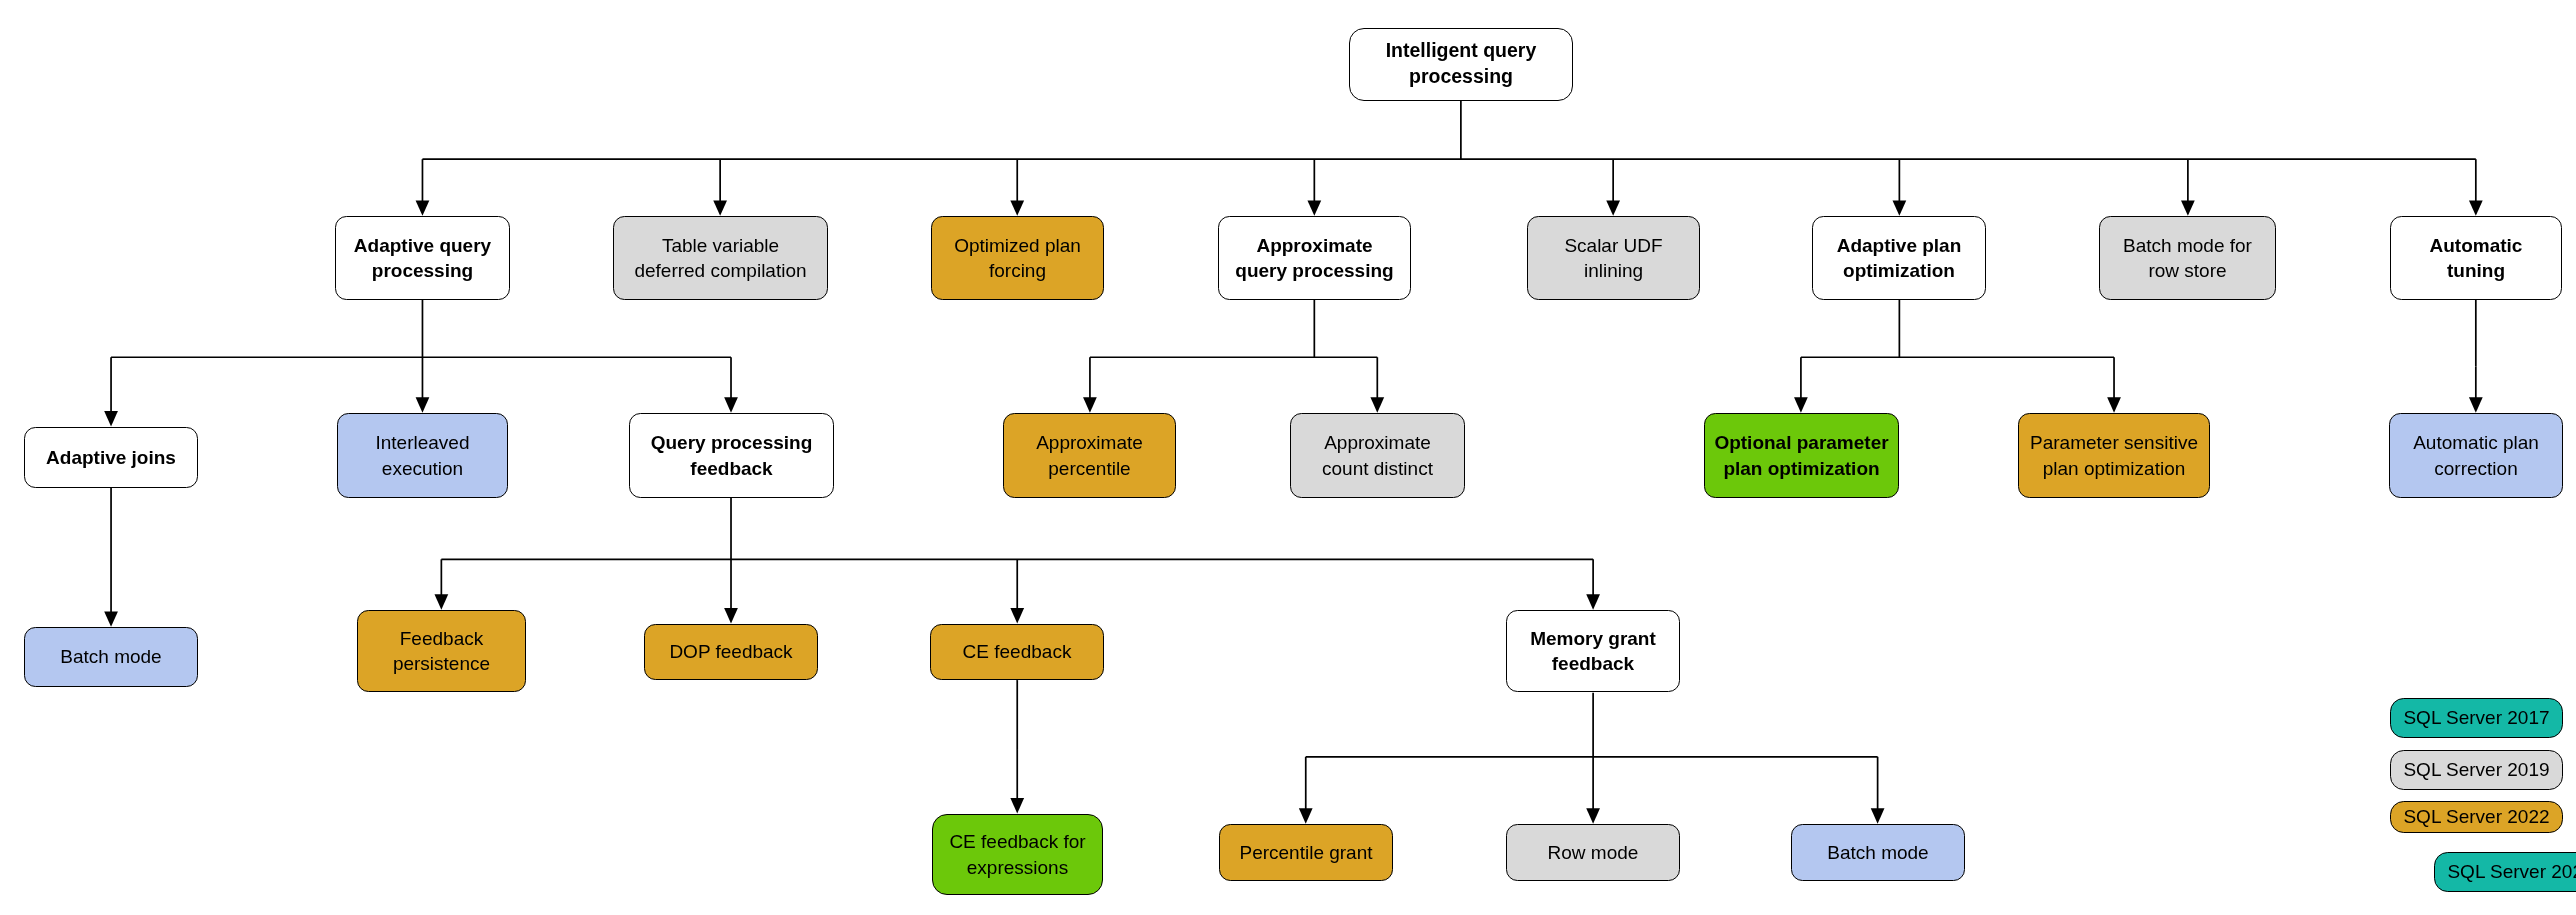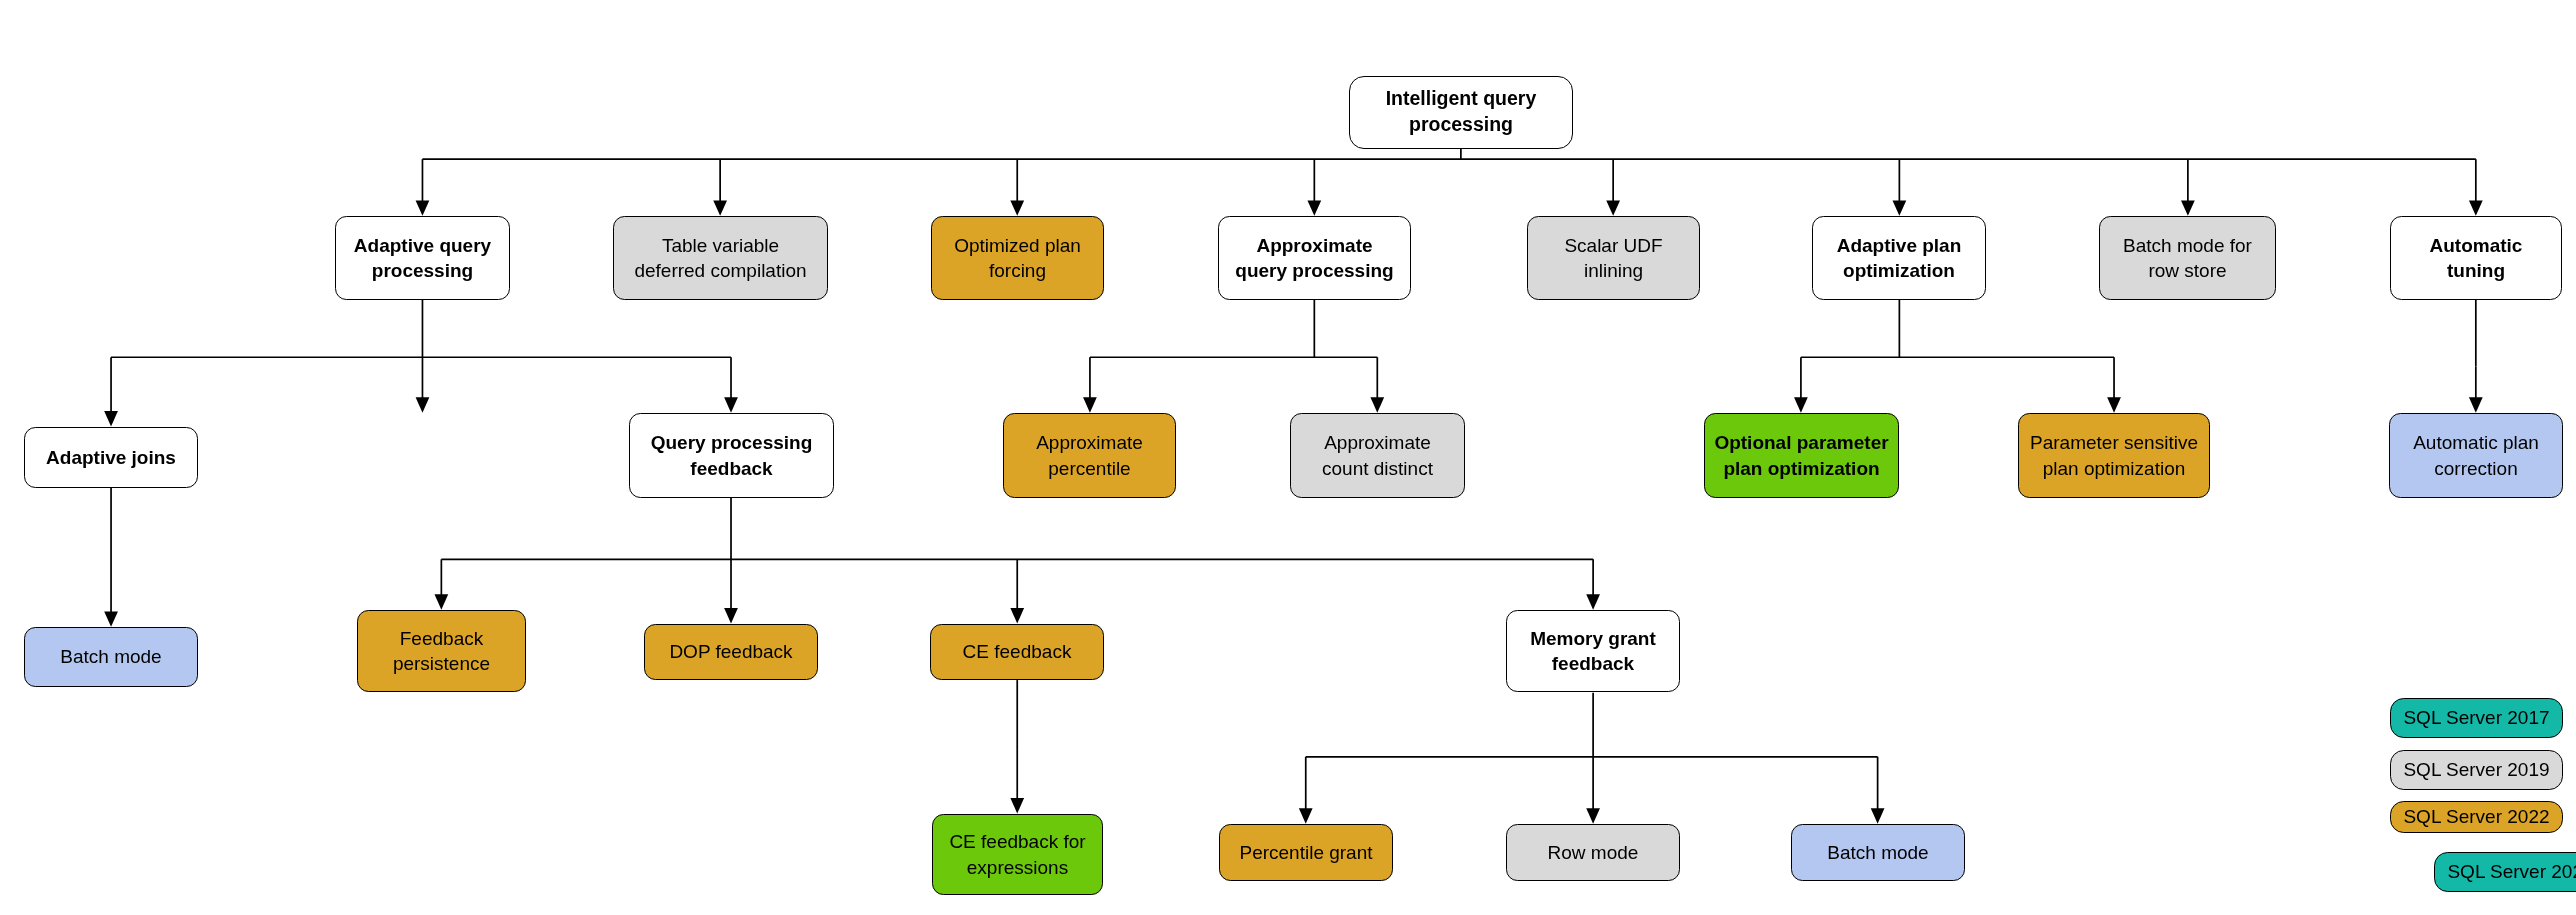--- a/index.html
+++ b/index.html
@@ -102,59 +102,61 @@
       <line x1="2783" y1="1210" x2="2783" y2="1322" stroke="#000" stroke-width="3"></line>
       <line x1="2281" y1="1322" x2="3280" y2="1322" stroke="#000" stroke-width="3"></line>
       <line x1="2281" y1="1322" x2="2281" y2="1416" stroke="#000" stroke-width="3"></line>
       <polygon points="2269,1412 2293,1412 2281,1439" fill="#000"></polygon>
       <line x1="2783" y1="1322" x2="2783" y2="1416" stroke="#000" stroke-width="3"></line>
       <polygon points="2771,1412 2795,1412 2783,1439" fill="#000"></polygon>
       <line x1="3280" y1="1322" x2="3280" y2="1416" stroke="#000" stroke-width="3"></line>
       <polygon points="3268,1412 3292,1412 3280,1439" fill="#000"></polygon>
     </svg>
 
-<div class="node bold root" style="left: 1349px; top: 27.5px; width: 224px; height: 73px; background: rgb(255, 255, 255); margin-top: 48px;">Intelligent query
+<div class="node bold root" style="left: 1349px; top: 27.5px; width: 224px; height: 73px; background: rgb(255, 255, 255);">Intelligent query
 processing</div>
     <div class="node bold" style="left: 335px; top: 216px; width: 175px; height: 84px; background: rgb(255, 255, 255);">Adaptive query
 processing</div>
     <div class="node" style="left: 613px; top: 216px; width: 215px; height: 84px; background: rgb(217, 217, 217);">Table variable
 deferred compilation</div>
     <div class="node" style="left: 931px; top: 216px; width: 173px; height: 84px; background: rgb(220, 164, 38);">Optimized plan
 forcing</div>
     <div class="node bold" style="left: 1218px; top: 216px; width: 193px; height: 84px; background: rgb(255, 255, 255);">Approximate
 query processing</div>
     <div class="node" style="left: 1527px; top: 216px; width: 173px; height: 84px; background: rgb(217, 217, 217);">Scalar UDF
 inlining</div>
     <div class="node bold" style="left: 1812px; top: 216px; width: 174px; height: 84px; background: rgb(255, 255, 255);">Adaptive plan
 optimization</div>
     <div class="node" style="left: 2099px; top: 216px; width: 177px; height: 84px; background: rgb(217, 217, 217);">Batch mode for
 row store</div>
     <div class="node bold" style="left: 2390px; top: 216px; width: 172px; height: 84px; background: rgb(255, 255, 255);">Automatic
 tuning</div>
     <div class="node bold" style="left: 24px; top: 427px; width: 174px; height: 61px; background: rgb(255, 255, 255);">Adaptive joins</div>
+    <div class="node" style="left: 337px; top: 413px; width: 171px; height: 85px; background: rgb(180, 199, 240);">Interleaved
+execution</div>
     <div class="node bold" style="left: 629px; top: 413px; width: 205px; height: 85px; background: rgb(255, 255, 255);">Query processing
 feedback</div>
     <div class="node" style="left: 1003px; top: 413px; width: 173px; height: 85px; background: rgb(220, 164, 38);">Approximate
 percentile</div>
     <div class="node" style="left: 1290px; top: 413px; width: 175px; height: 85px; background: rgb(217, 217, 217);">Approximate
 count distinct</div>
     <div class="node" style="left: 1704px; top: 413px; width: 195px; height: 85px; background: rgb(108, 200, 10); font-weight: bold;">Optional parameter
 plan optimization</div>
     <div class="node" style="left: 2018px; top: 413px; width: 192px; height: 85px; background: rgb(220, 164, 38);">Parameter sensitive
 plan optimization</div>
     <div class="node" style="left: 2389px; top: 413px; width: 174px; height: 85px; background: rgb(180, 199, 240);">Automatic plan
 correction</div>
     <div class="node" style="left: 24px; top: 627px; width: 174px; height: 60px; background: rgb(180, 199, 240);">Batch mode</div>
     <div class="node" style="left: 357px; top: 610px; width: 169px; height: 82px; background: rgb(220, 164, 38);">Feedback
 persistence</div>
     <div class="node" style="left: 644px; top: 624px; width: 174px; height: 56px; background: rgb(220, 164, 38);">DOP feedback</div>
     <div class="node" style="left: 930px; top: 624px; width: 174px; height: 56px; background: rgb(220, 164, 38);">CE feedback</div>
     <div class="node bold" style="left: 1506px; top: 610px; width: 174px; height: 82px; background: rgb(255, 255, 255);">Memory grant
 feedback</div>
-    <div class="node" style="left: 932px; top: 814px; width: 171px; height: 81px; background: rgb(108, 200, 10);">CE feedback for
+    <div class="node" style="left: 932px; top: 814px; width: 171px; height: 81px; background: rgb(108, 200, 10); border-radius: 15px;">CE feedback for
 expressions</div>
     <div class="node" style="left: 1219px; top: 824px; width: 174px; height: 57px; background: rgb(220, 164, 38);">Percentile grant</div>
     <div class="node" style="left: 1506px; top: 824px; width: 174px; height: 57px; background: rgb(217, 217, 217);">Row mode</div>
     <div class="node" style="left: 1791px; top: 824px; width: 174px; height: 57px; background: rgb(180, 199, 240);">Batch mode</div>
     <div class="legend-chip" style="left: 2390px; top: 698px; width: 173px; height: 40px; background: #14b8a6;">SQL Server 2017</div>
     <div class="legend-chip" style="left: 2390px; top: 750px; width: 173px; height: 40px; background: rgb(217, 217, 217);">SQL Server 2019</div>
     <div class="legend-chip" style="left: 2390px; top: 801px; width: 173px; height: 32px; background: rgb(220, 164, 38);">SQL Server 2022</div>
     <div class="legend-chip" style="left: 2390px; top: 852px; width: 173px; height: 40px; background: #14b8a6; margin-left: 44px;">SQL Server 2025</div>
   </div>
 

